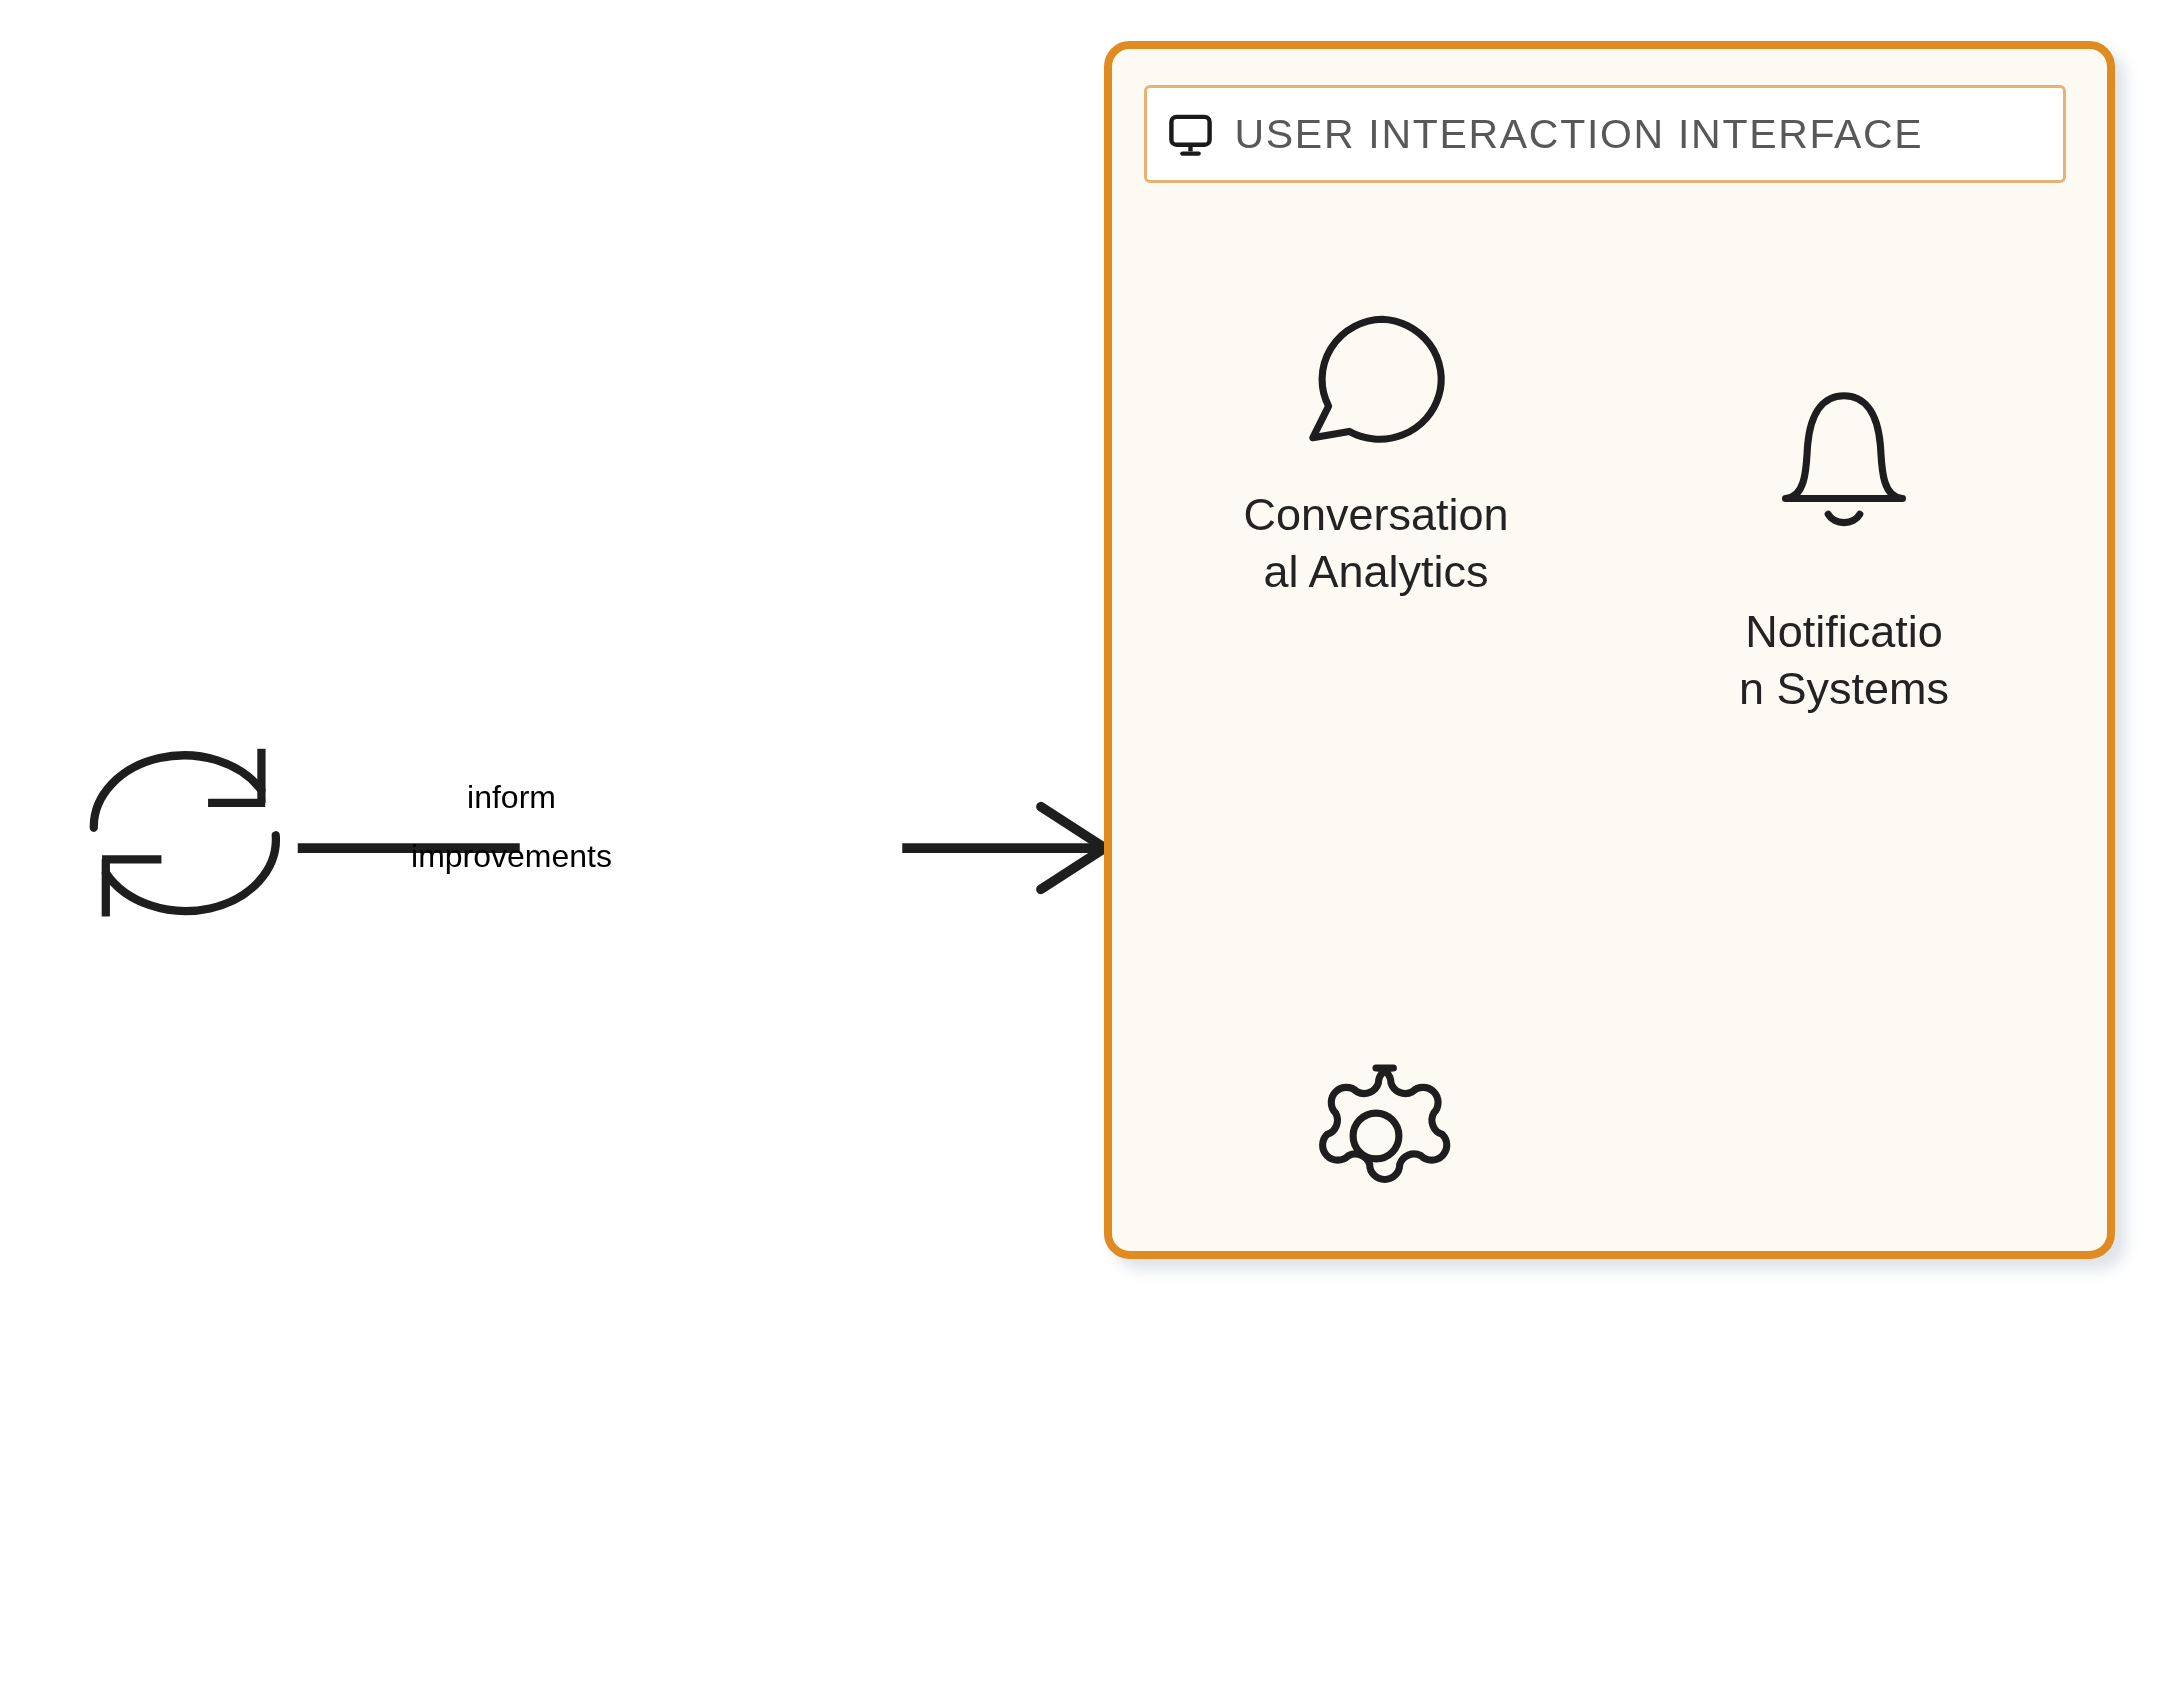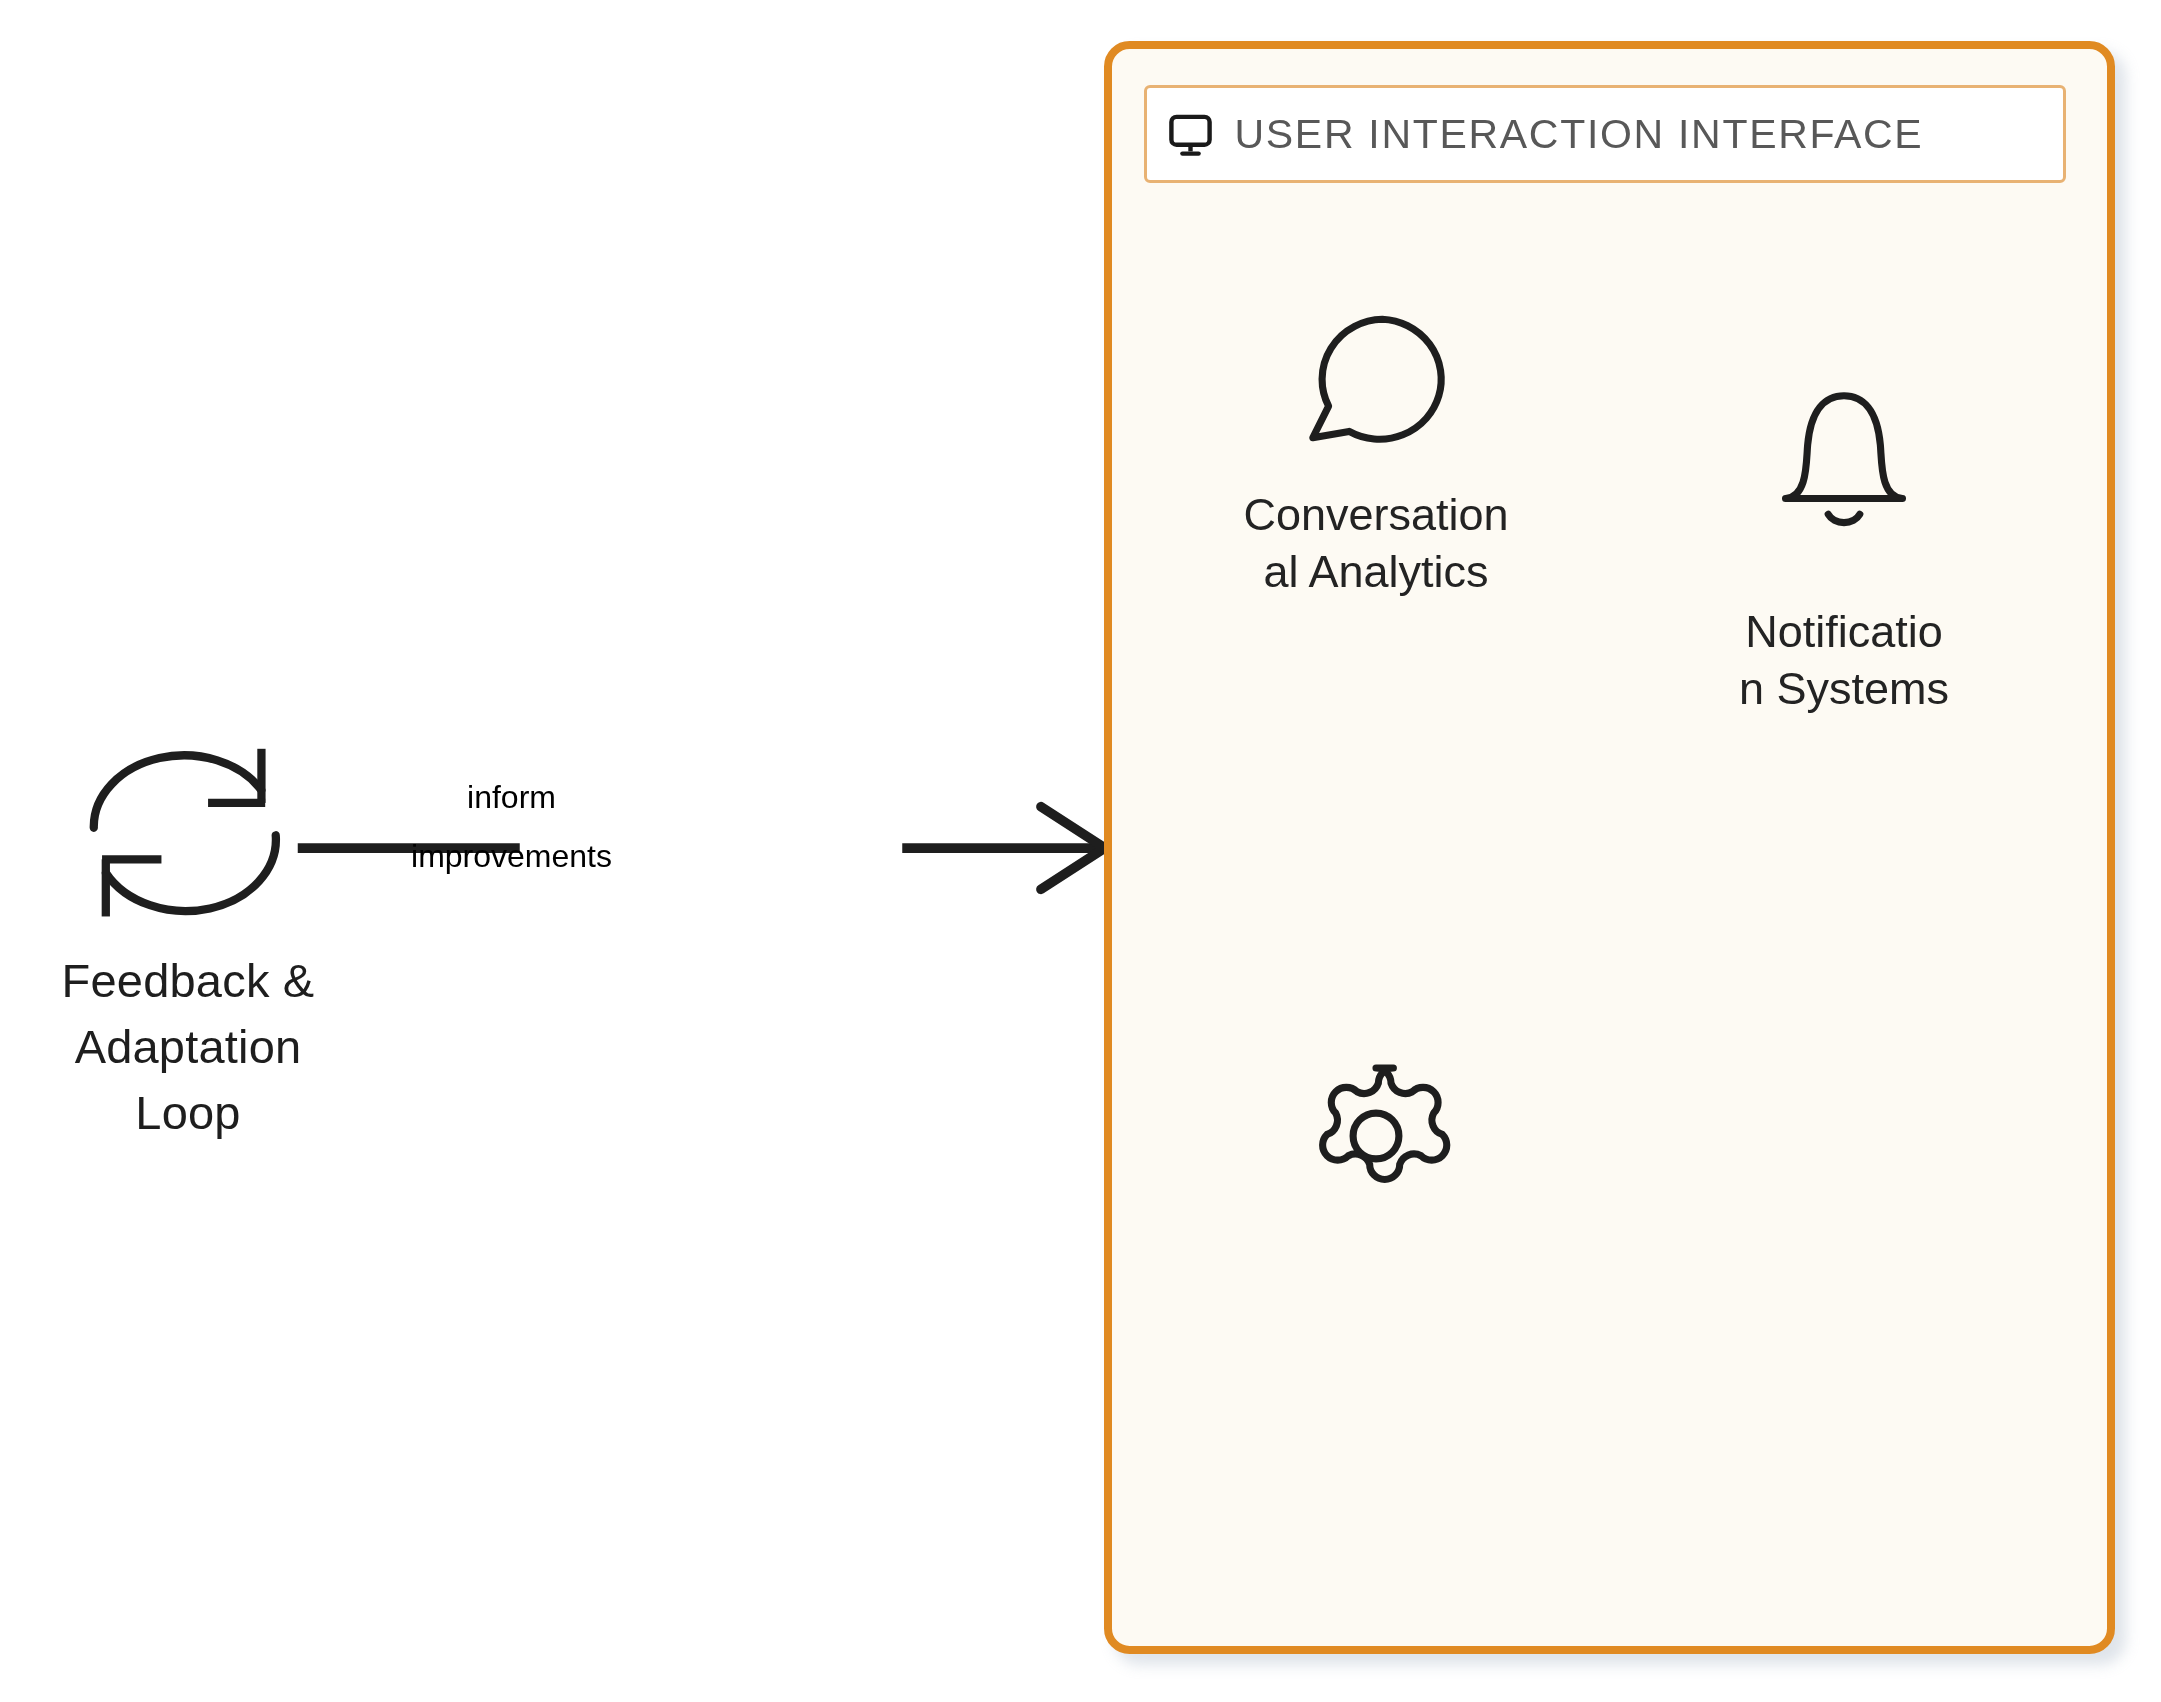--- a/index.html
+++ b/index.html
@@ -64,21 +64,21 @@
     white-space: pre-line;
     z-index: 3;
   }
 
   
   #ui-panel {
     position: absolute;
     left: 1104px;
     top: 41px;
     width: 1011px;
-    height: 1613px;
+    height: 1218px;
     box-sizing: border-box;
     background: #fdfaf3;
     border: 8.3px solid #e08a22;
     border-radius: 25.6px;
     box-shadow: 10.5px 10.5px 13.5px rgba(150,165,185,0.30);
   }
   #panel-header-badge {
     position: absolute;
     left: 32px;
     top: 36px;
@@ -153,23 +153,20 @@
 
     <path d="M 253 25 L 253 97" fill="none" stroke="#1e1e1e" stroke-width="11" stroke-linecap="butt"></path>
     <path d="M 182 97 L 258 97" fill="none" stroke="#1e1e1e" stroke-width="11" stroke-linecap="butt"></path>
 
     <path d="M 272 140 A 120 95 0 0 1 46 190" fill="none" stroke="#1e1e1e" stroke-width="11" stroke-linecap="round"></path>
 
     <path d="M 46 172 L 46 248" fill="none" stroke="#1e1e1e" stroke-width="11" stroke-linecap="butt"></path>
     <path d="M 41 172 L 120 172" fill="none" stroke="#1e1e1e" stroke-width="11" stroke-linecap="butt"></path>
   </svg>
 
-  <div id="feedback-label">Feedback &amp;
-Adaptation
-Loop</div>
 </div>
 
 <svg id="connector" viewBox="0 0 1110 200">
 
   <line x1="14" y1="88" x2="310" y2="88" stroke="#1e1e1e" stroke-width="13"></line>
 
   <line x1="820" y1="88" x2="1082" y2="88" stroke="#1e1e1e" stroke-width="13"></line>
 
   <path d="M 1005 33 L 1090 88 L 1005 143" fill="none" stroke="#1e1e1e" stroke-width="13" stroke-linecap="round" stroke-linejoin="miter"></path>
 </svg>

